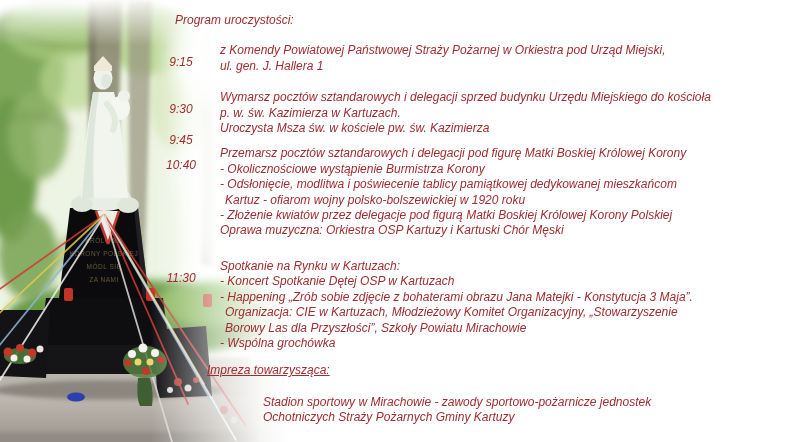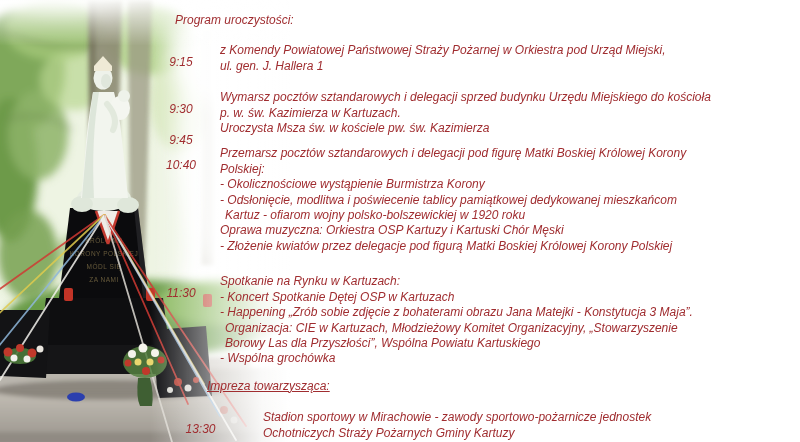--- a/index.html
+++ b/index.html
@@ -208,41 +208,39 @@
   </div>
 
   <div class="entry e3">
     <span class="time">9:45</span>
     <div class="ln">Uroczysta Msza św. w kościele pw. św. Kazimierza</div>
   </div>
 
   <div class="entry e4">
     <span class="time">10:40</span>
     <div class="ln">Przemarsz pocztów sztandarowych i delegacji pod figurę Matki Boskiej Królowej Korony</div>
-    <div class="ln">Polskiej:</div>
     <div class="ln">- Okolicznościowe wystąpienie Burmistrza Korony</div>
     <div class="ln">- Odsłonięcie, modlitwa i poświecenie tablicy pamiątkowej dedykowanej mieszkańcom</div>
     <div class="ln cont">Kartuz - ofiarom wojny polsko-bolszewickiej w 1920 roku</div>
+    <div class="ln">- Złożenie kwiatów przez delegacje pod figurą Matki Boskiej Królowej Korony Polskiej</div>
     <div class="ln">Oprawa muzyczna: Orkiestra OSP Kartuzy i Kartuski Chór Męski</div>
-    <div class="ln">- Złożenie kwiatów przez delegacje pod figurą Matki Boskiej Królowej Korony Polskiej</div>
   </div>
 
   <div class="entry e5">
     <span class="time">11:30</span>
     <div class="ln">Spotkanie na Rynku w Kartuzach:</div>
     <div class="ln">- Koncert Spotkanie Dętej OSP w Kartuzach</div>
     <div class="ln">- Happening „Zrób sobie zdjęcie z bohaterami obrazu Jana Matejki -  Konstytucja 3 Maja”.</div>
     <div class="ln cont">Organizacja: CIE w Kartuzach, Młodzieżowy Komitet Organizacyjny, „Stowarzyszenie</div>
-    <div class="ln cont">Borowy Las dla Przyszłości”, Wspólna Powiatu Kartuskiego</div>
+    <div class="ln cont">Borowy Las dla Przyszłości”, Szkoły Powiatu Mirachowie</div>
     <div class="ln">- Wspólna grochówka</div>
   </div>
 
   <div class="sub">
     <span>Impreza towarzysząca:</span>
   </div>
 
   <div class="entry e6">
-    <span class="time">13:30</span>
     <div class="ln">Stadion sportowy w Mirachowie - zawody sportowo-pożarnicze jednostek</div>
     <div class="ln">Ochotniczych Straży Pożarnych Gminy Kartuzy</div>
   </div>
 
 </div>
 
 </body></html>

